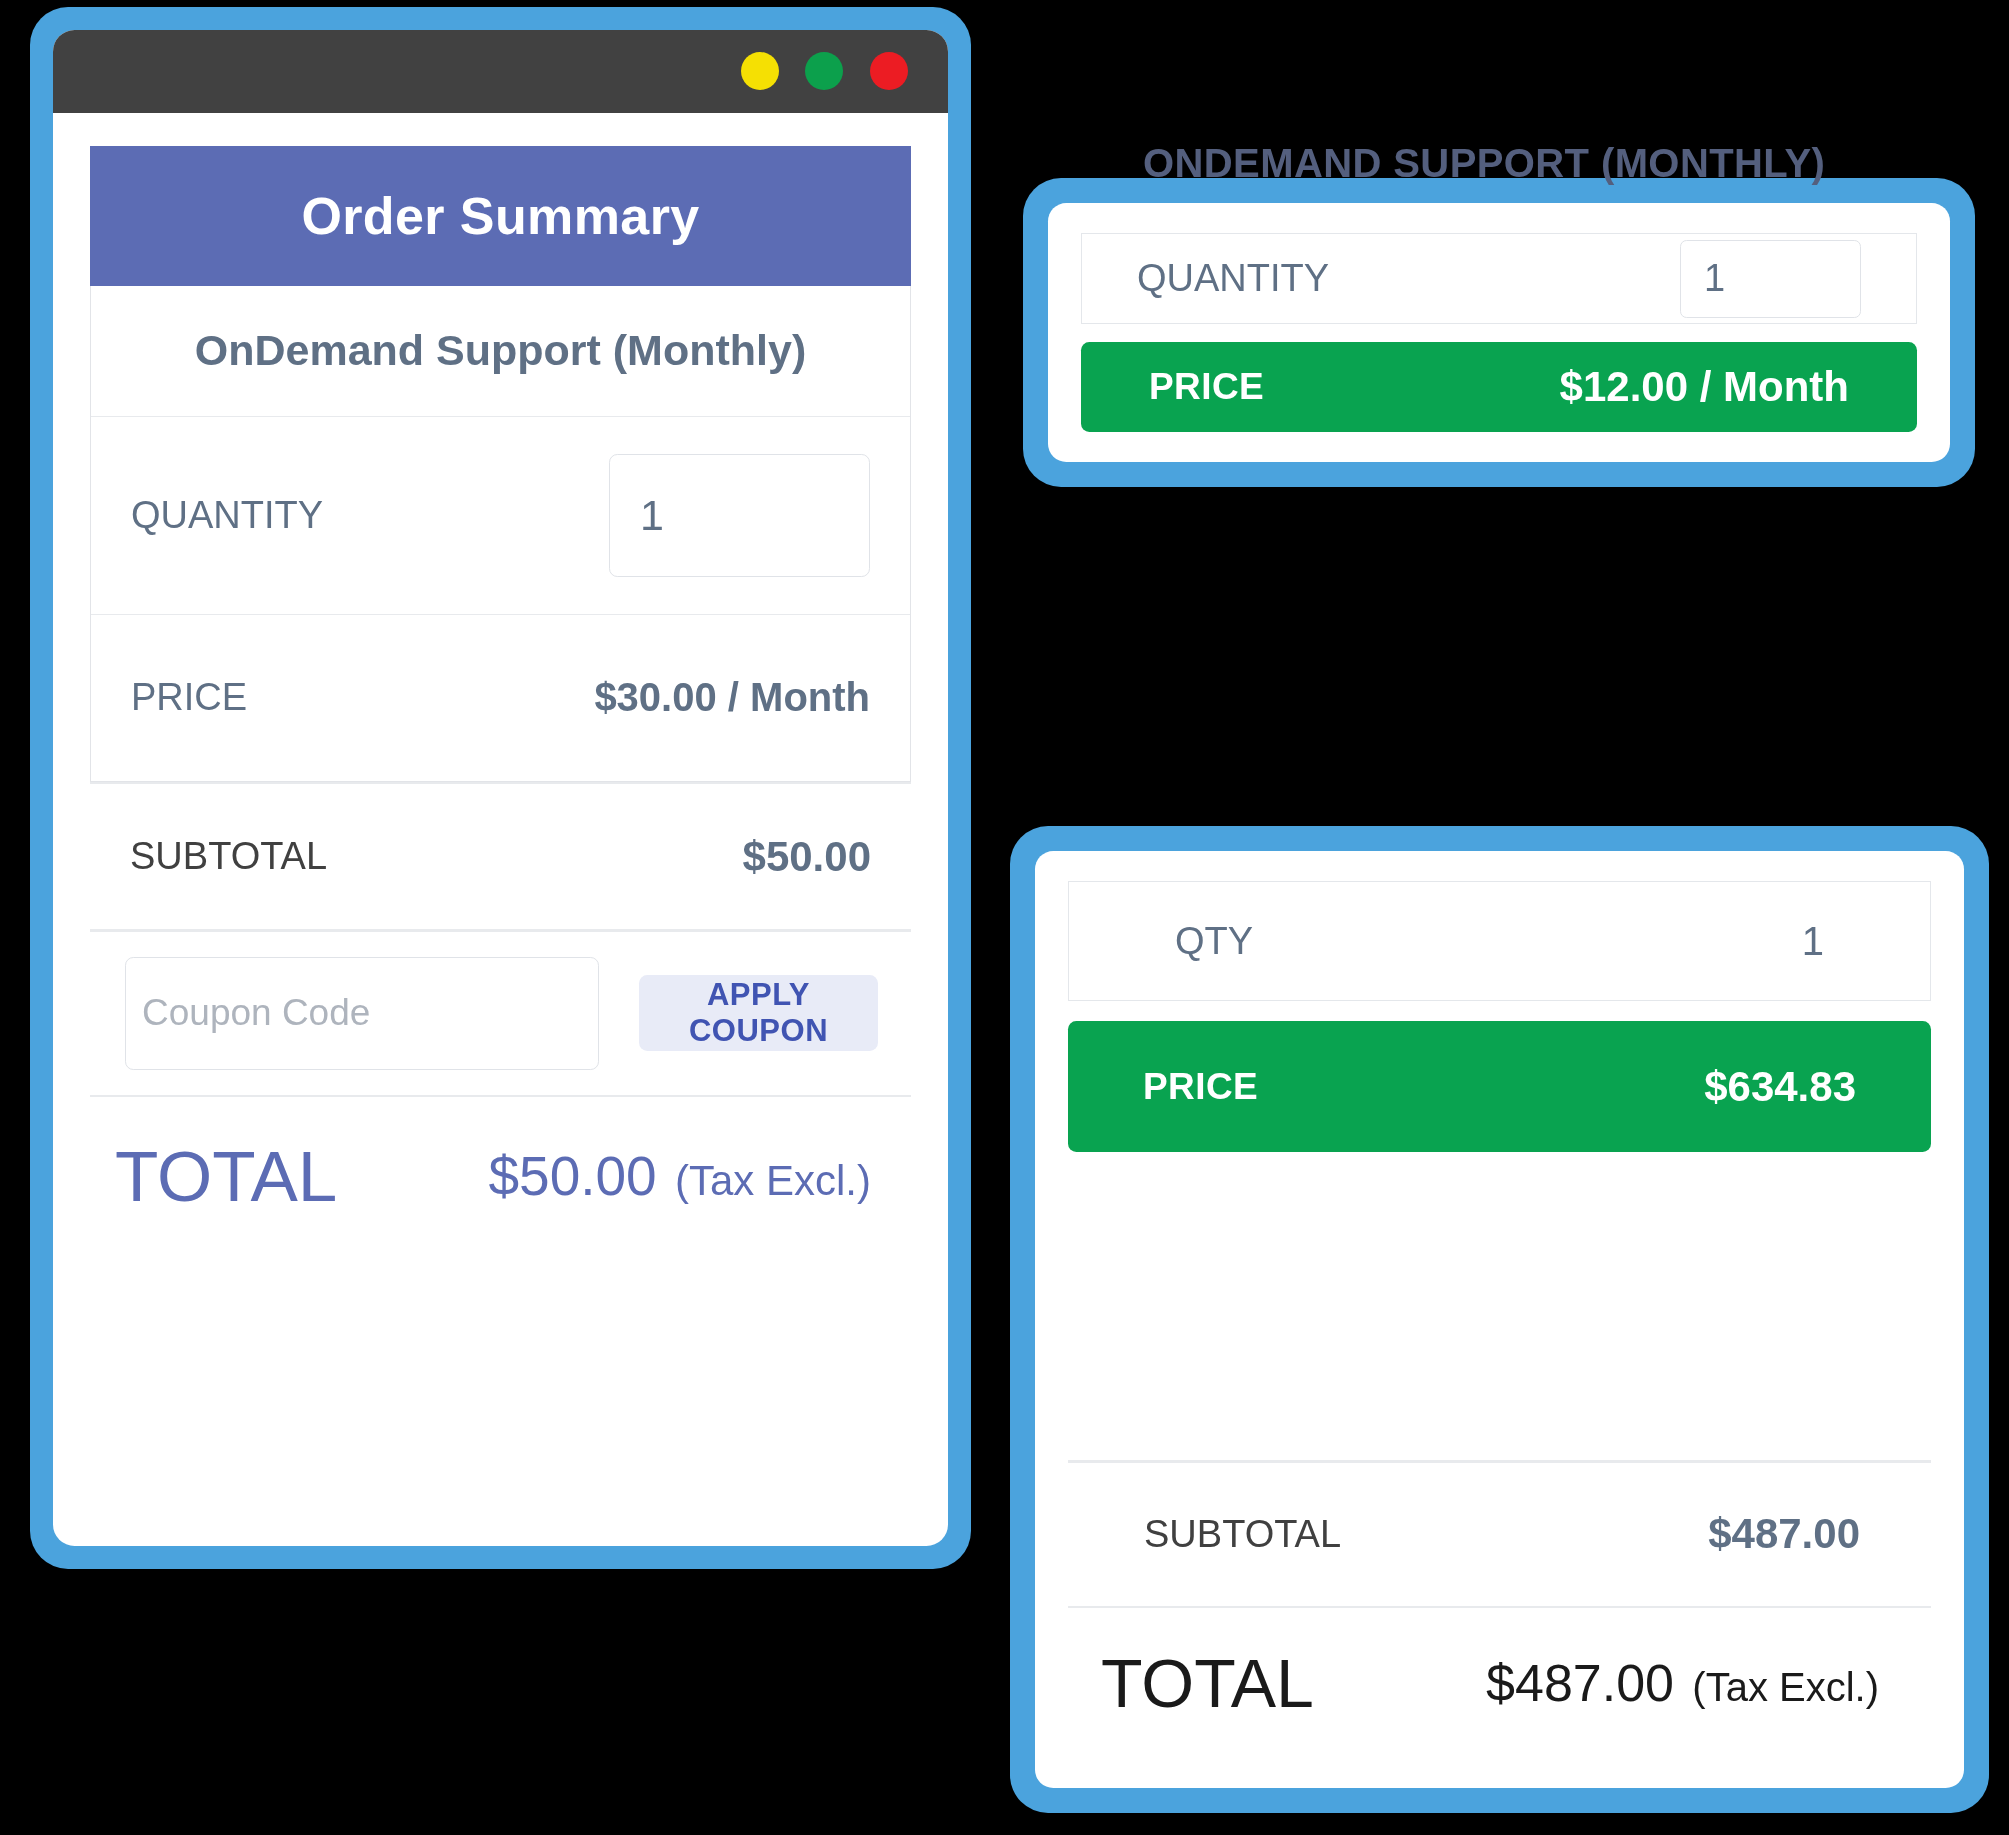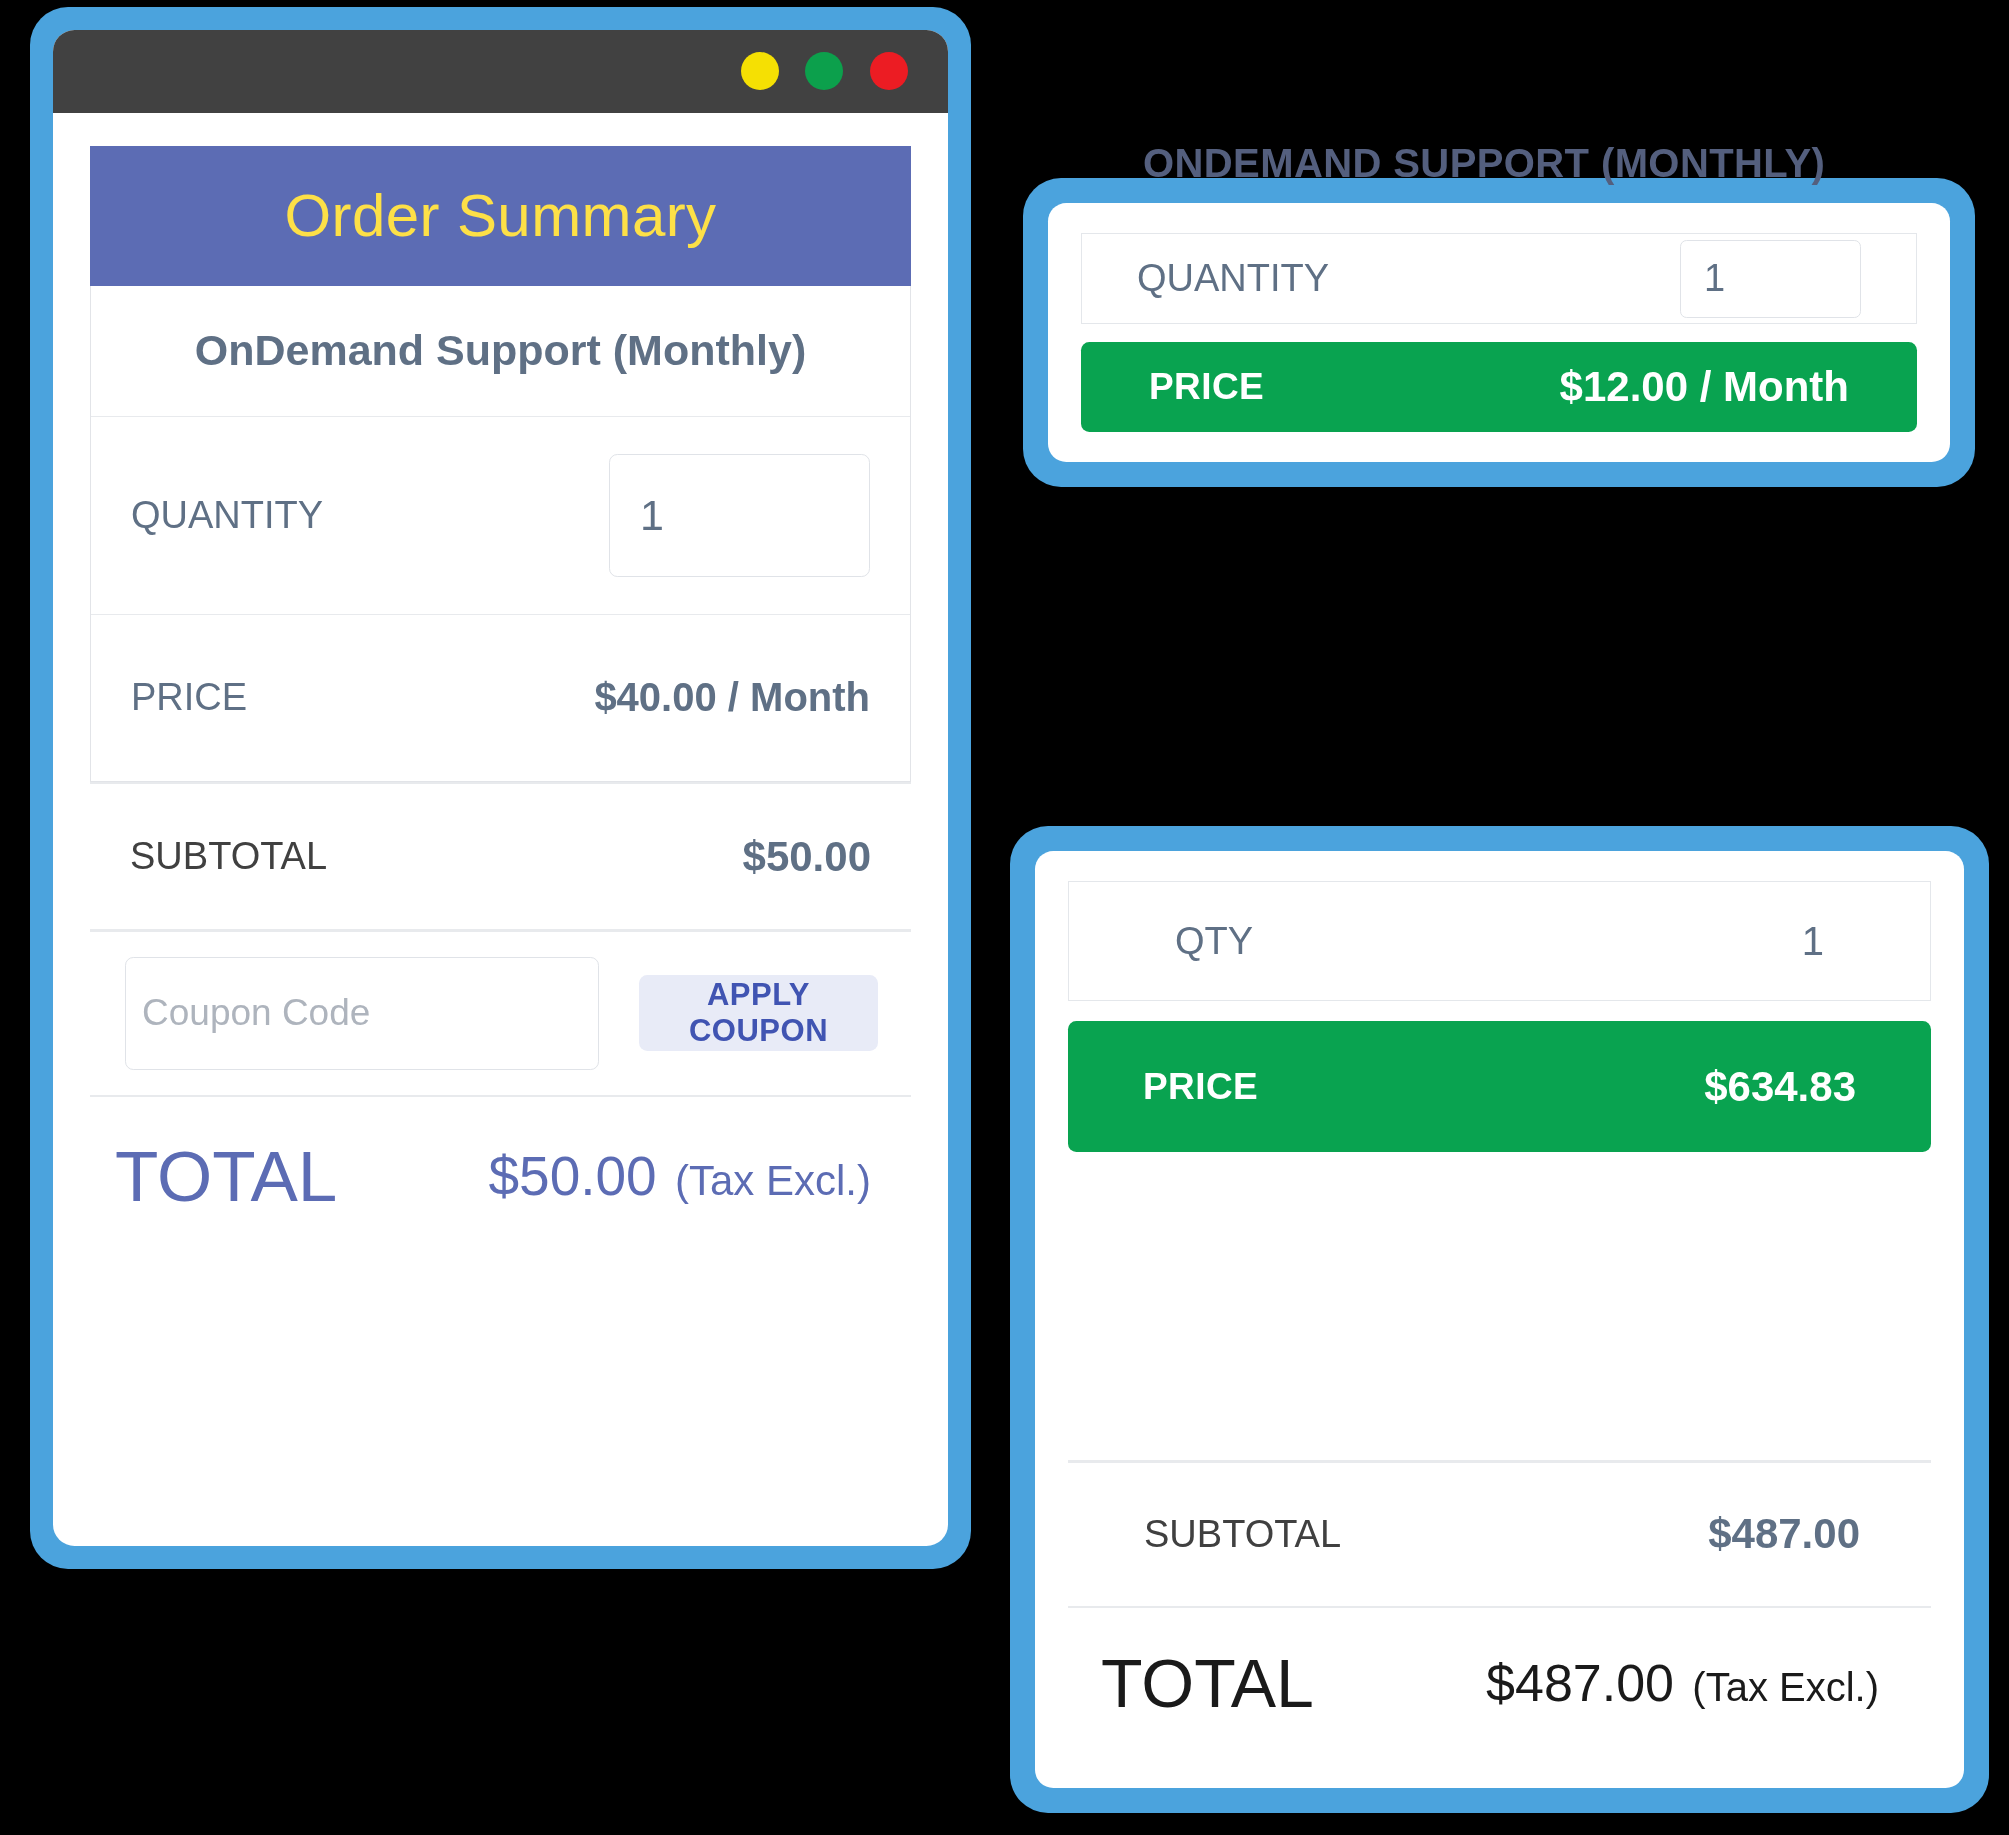--- a/index.html
+++ b/index.html
@@ -37,25 +37,25 @@
   }
   .dot { width: 38px; height: 38px; border-radius: 50%; }
   .dot-yellow { background: #F5E003; }
   .dot-green  { background: #0CA04C; }
   .dot-red    { background: #EC1C23; }
 
   .browser-body { padding: 33px 37px 25px 37px; flex: 1 1 auto; }
 
   .order-header {
     background: #5C6CB4;
-    color: #fde047;
+    color: #ffffff;
     height: 140px;
     display: flex; align-items: center; justify-content: center;
-    font-size: 60px;
-    font-weight: 400;
+    font-size: 52px;
+    font-weight: 700;
     letter-spacing: 0.4px;
   }
 
   .item-box { border: 1.7px solid #e2e4e8; border-top: none; }
   .item-row {
     border-bottom: 1.7px solid #e8eaed;
     display: flex; align-items: center; justify-content: space-between;
     padding: 0 40px;
   }
   .item-row:last-child { border-bottom: none; }
@@ -215,21 +215,21 @@
         <div class="item-box">
           <div class="item-row item-title-row">OnDemand Support (Monthly)</div>
 
           <div class="item-row qty-row">
             <span class="lbl">QUANTITY</span>
             <input class="qty-input" type="text" value="1" style="">
           </div>
 
           <div class="item-row price-row">
             <span class="lbl">PRICE</span>
-            <span class="val-strong">$40.00 / Month</span>
+            <span class="val-strong">$30.00 / Month</span>
           </div>
         </div>
 
         <div class="rule"></div>
 
         <div class="subtotal-row">
           <span class="sub-lbl">SUBTOTAL</span>
           <span class="sub-val">$50.00</span>
         </div>
 

